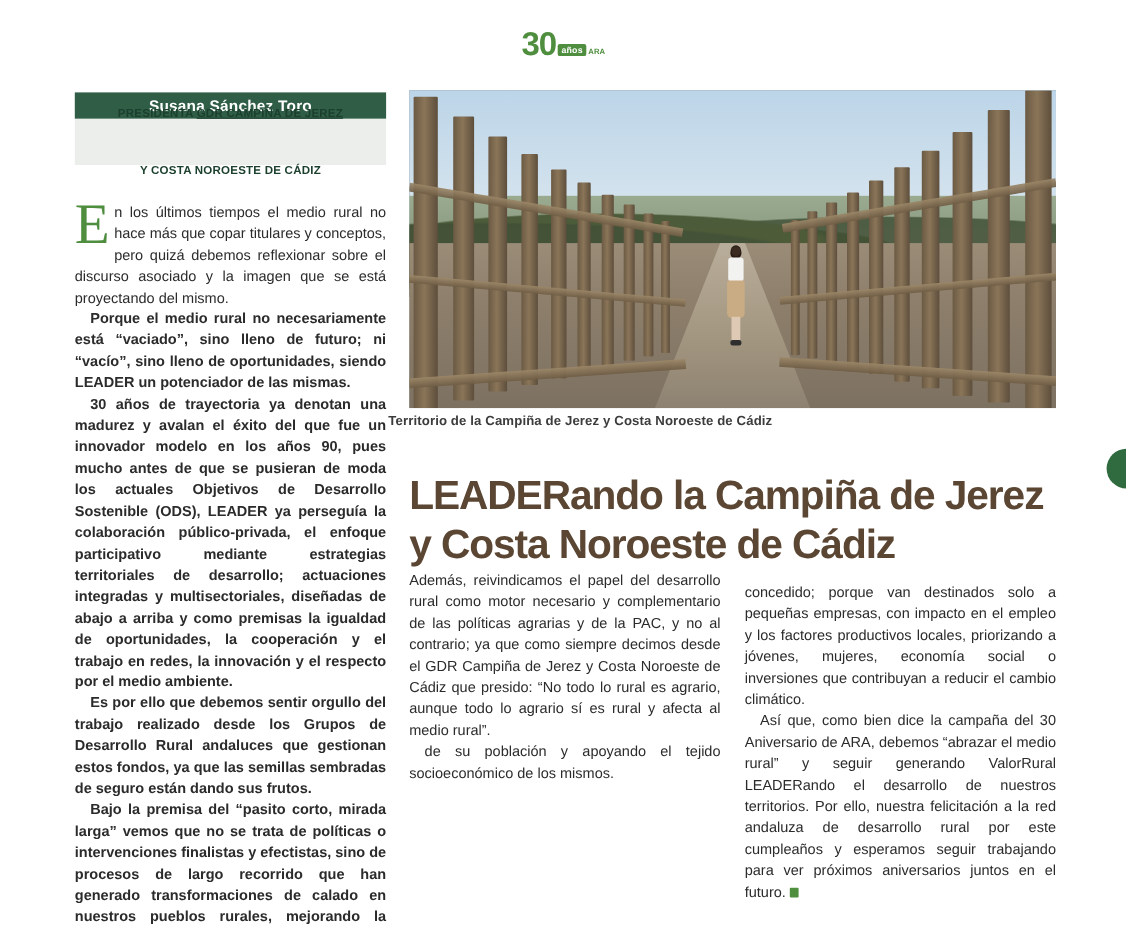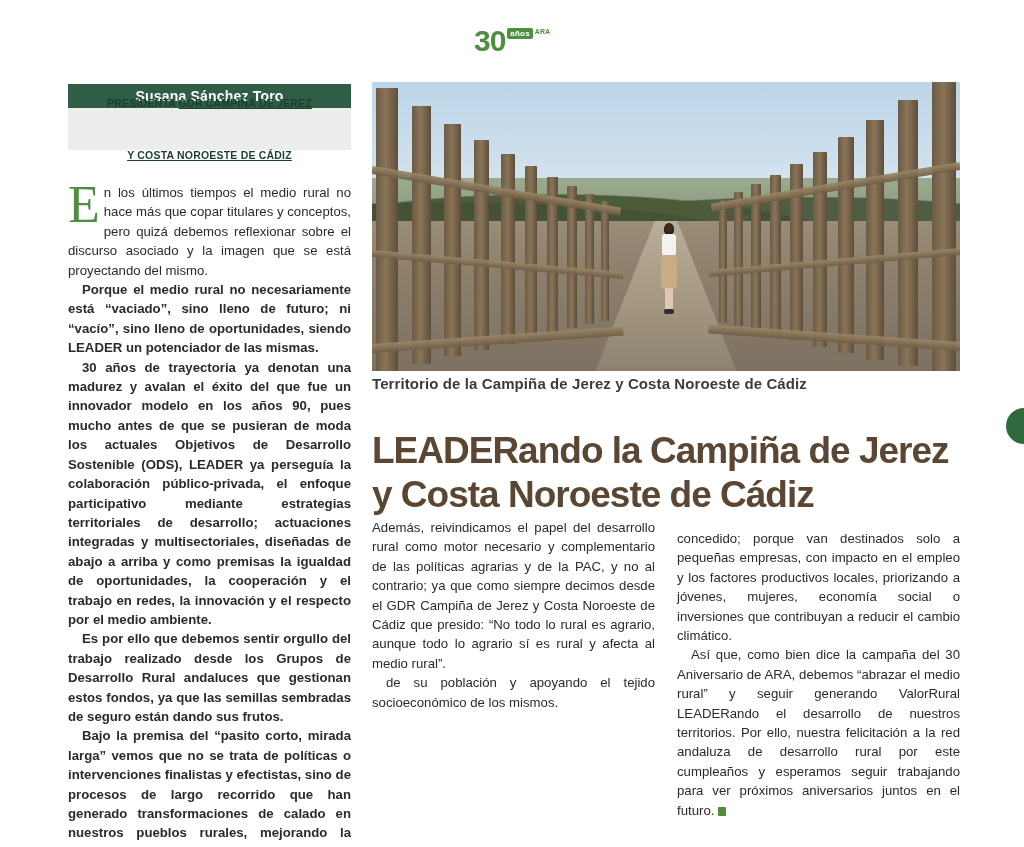--- a/index.html
+++ b/index.html
@@ -25,21 +25,21 @@
   .logo {
     position: absolute;
     top: 28px;
     left: 0;
     width: 100%;
     text-align: center;
     height: 34px;
   }
   .logo-inner {
     display: inline-flex;
-    align-items: flex-start;
+    align-items: flex-end;
     gap: 2px;
   }
   .logo-30 {
     font-family: "Liberation Sans", sans-serif;
     font-weight: 700;
     font-size: 30px;
     line-height: 26px;
     color: #4e8e3e;
     letter-spacing: -1px;
   }
@@ -89,21 +89,21 @@
     font-weight: 700;
     display: flex;
     flex-direction: column;
     align-items: center;
     justify-content: center;
     line-height: 15px;
     letter-spacing: .2px;
     gap: 37px;
   }
   .author-role .l1 { white-space: nowrap; }
-  .author-role .l2 { text-decoration: underline; }
+  .author-role .l2 { }
   .author-role .pres { color: #1b3f2d; }
   .author-role .gdr { color: #1b3f2d; text-decoration: underline; }
 
   
   .left-col {
     position: absolute;
     left: 68px;
     top: 183px;
     width: 283px;
     color: #2b2b2b;
@@ -182,24 +182,24 @@
     transform: translateX(-50%);
   }
   .p-head { position:absolute; left:9px; top:0; width:8px; height:9px; background:#3a2a20; border-radius:50%; }
   .p-hair { position:absolute; left:8px; top:-1px; width:10px; height:12px; background:#2b1d15; border-radius:50% 50% 40% 40%; }
   .p-top { position:absolute; left:6px; top:10px; width:14px; height:22px; background:#f2f2f0; border-radius:3px; }
   .p-skirt { position:absolute; left:5px; top:31px; width:16px; height:34px; background:#c9ac84; border-radius:2px 2px 4px 4px; }
   .p-legs { position:absolute; left:9px; top:64px; width:8px; height:22px; background:#ddc9b4; }
   .p-shoe { position:absolute; left:8px; top:85px; width:10px; height:5px; background:#2f2f2f; border-radius:2px; }
   .photo-caption {
     position: absolute;
-    left: 372px;
+    left: 353px;
     top: 375px;
     width: 588px;
-    font-size: 15px;
+    font-size: 12px;
     color: #3c3c3c;
     font-weight: 700;
     letter-spacing: .1px;
   }
 
   
   .headline {
     position: absolute;
     left: 372px;
     top: 404px;

